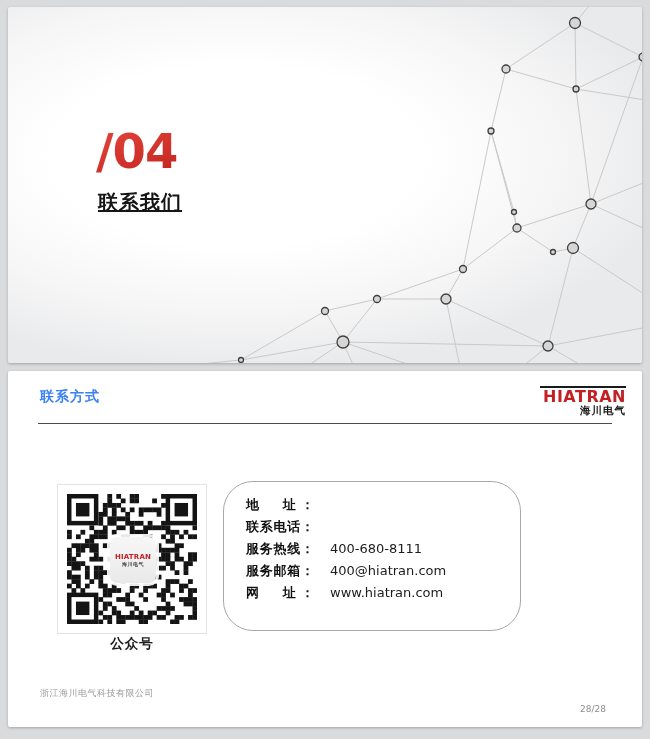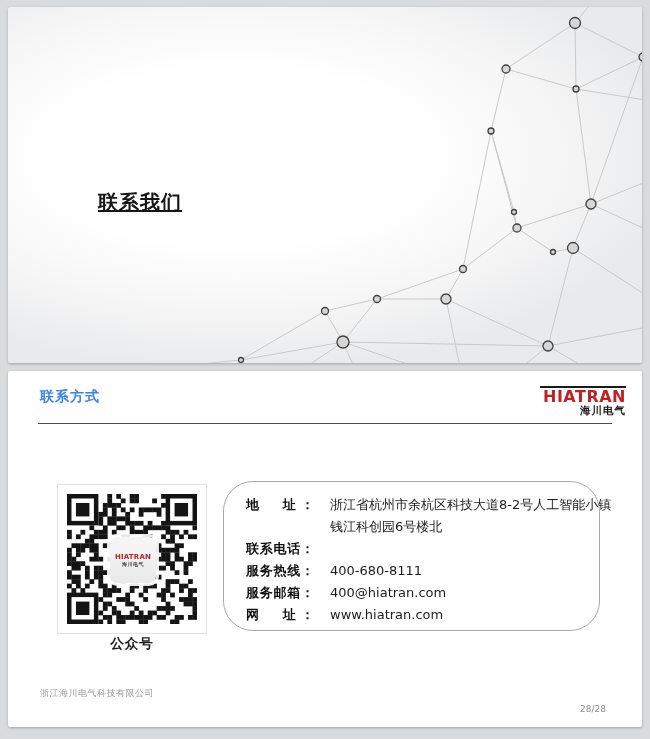--- a/index.html
+++ b/index.html
@@ -64,21 +64,21 @@
   }
   .qr-logo .en { font-size:7px; font-weight:800; color:#c32126; letter-spacing:.2px; }
   .qr-logo .cn { font-size:5px; font-weight:700; color:#444; letter-spacing:.5px; }
   .qr-caption {
     position:absolute; left:49px; top:264px; width:150px;
     text-align:center; font-size:13.5px; color:#1c1c1c; letter-spacing:1px;font-weight:bold;
   }
 
   .contact-box {
     position:absolute; left:215px; top:110px;
-    width:377px; height:150px;
+    width:298px; height:150px;
     border:1px solid #a9a9a9; border-radius:30px;
     padding:12px 18px 10px 22px;
   }
   .contact-row { display:flex; align-items:flex-start; }
   .contact-label {
     flex:0 0 68px; width:68px;
     font-size:13px; font-weight:700; color:#111;
     line-height:22px; text-align:justify; text-align-last:justify;
   }
   .contact-values { margin-left:16px; }
@@ -151,20 +151,21 @@
       <circle cx="565" cy="241" r="5.5" fill="#d6d6d6" stroke="#3f3f3f" stroke-width="1.3"></circle>
       <circle cx="583" cy="197" r="5" fill="#d6d6d6" stroke="#3f3f3f" stroke-width="1.3"></circle>
       <circle cx="455" cy="262" r="3.5" fill="#d6d6d6" stroke="#3f3f3f" stroke-width="1.3"></circle>
       <circle cx="438" cy="292" r="5" fill="#d6d6d6" stroke="#3f3f3f" stroke-width="1.3"></circle>
       <circle cx="369" cy="292" r="3.5" fill="#d6d6d6" stroke="#3f3f3f" stroke-width="1.3"></circle>
       <circle cx="317" cy="304" r="3.5" fill="#d6d6d6" stroke="#3f3f3f" stroke-width="1.3"></circle>
       <circle cx="335" cy="335" r="6" fill="#d6d6d6" stroke="#3f3f3f" stroke-width="1.3"></circle>
       <circle cx="233" cy="353" r="2.5" fill="#d6d6d6" stroke="#3f3f3f" stroke-width="1.3"></circle>
       <circle cx="540" cy="339" r="5" fill="#d6d6d6" stroke="#3f3f3f" stroke-width="1.3"></circle>
     </svg>
+  <div class="section-number">/04</div>
   <div class="section-title">联系我们</div>
 </div>
 
 <div class="slide" id="slide2">
   <div class="s2-title">联系方式</div>
 
   <div class="s2-logo">
     <div class="en">HIATRAN</div>
     <div class="cn">海川电气</div>
   </div>
@@ -457,24 +458,20 @@
     <div class="qr-logo">
       <div class="en">HIATRAN</div>
       <div class="cn">海川电气</div>
     </div>
   </div>
   <div class="qr-caption">公众号</div>
 
   <div class="contact-box" id="contact-rows">
       <div class="contact-row">
         <div class="contact-label">地　址：</div>
-        <div class="contact-values">
-          <div class="contact-value">浙江省杭州市余杭区科技大道8-2号人工智能小镇</div>
-          <div class="contact-value">钱江科创园6号楼北</div>
-        </div>
       </div>
       <div class="contact-row">
         <div class="contact-label">联系电话：</div>
       </div>
       <div class="contact-row">
         <div class="contact-label">服务热线：</div>
         <div class="contact-values">
           <div class="contact-value">400-680-8111</div>
         </div>
       </div>

